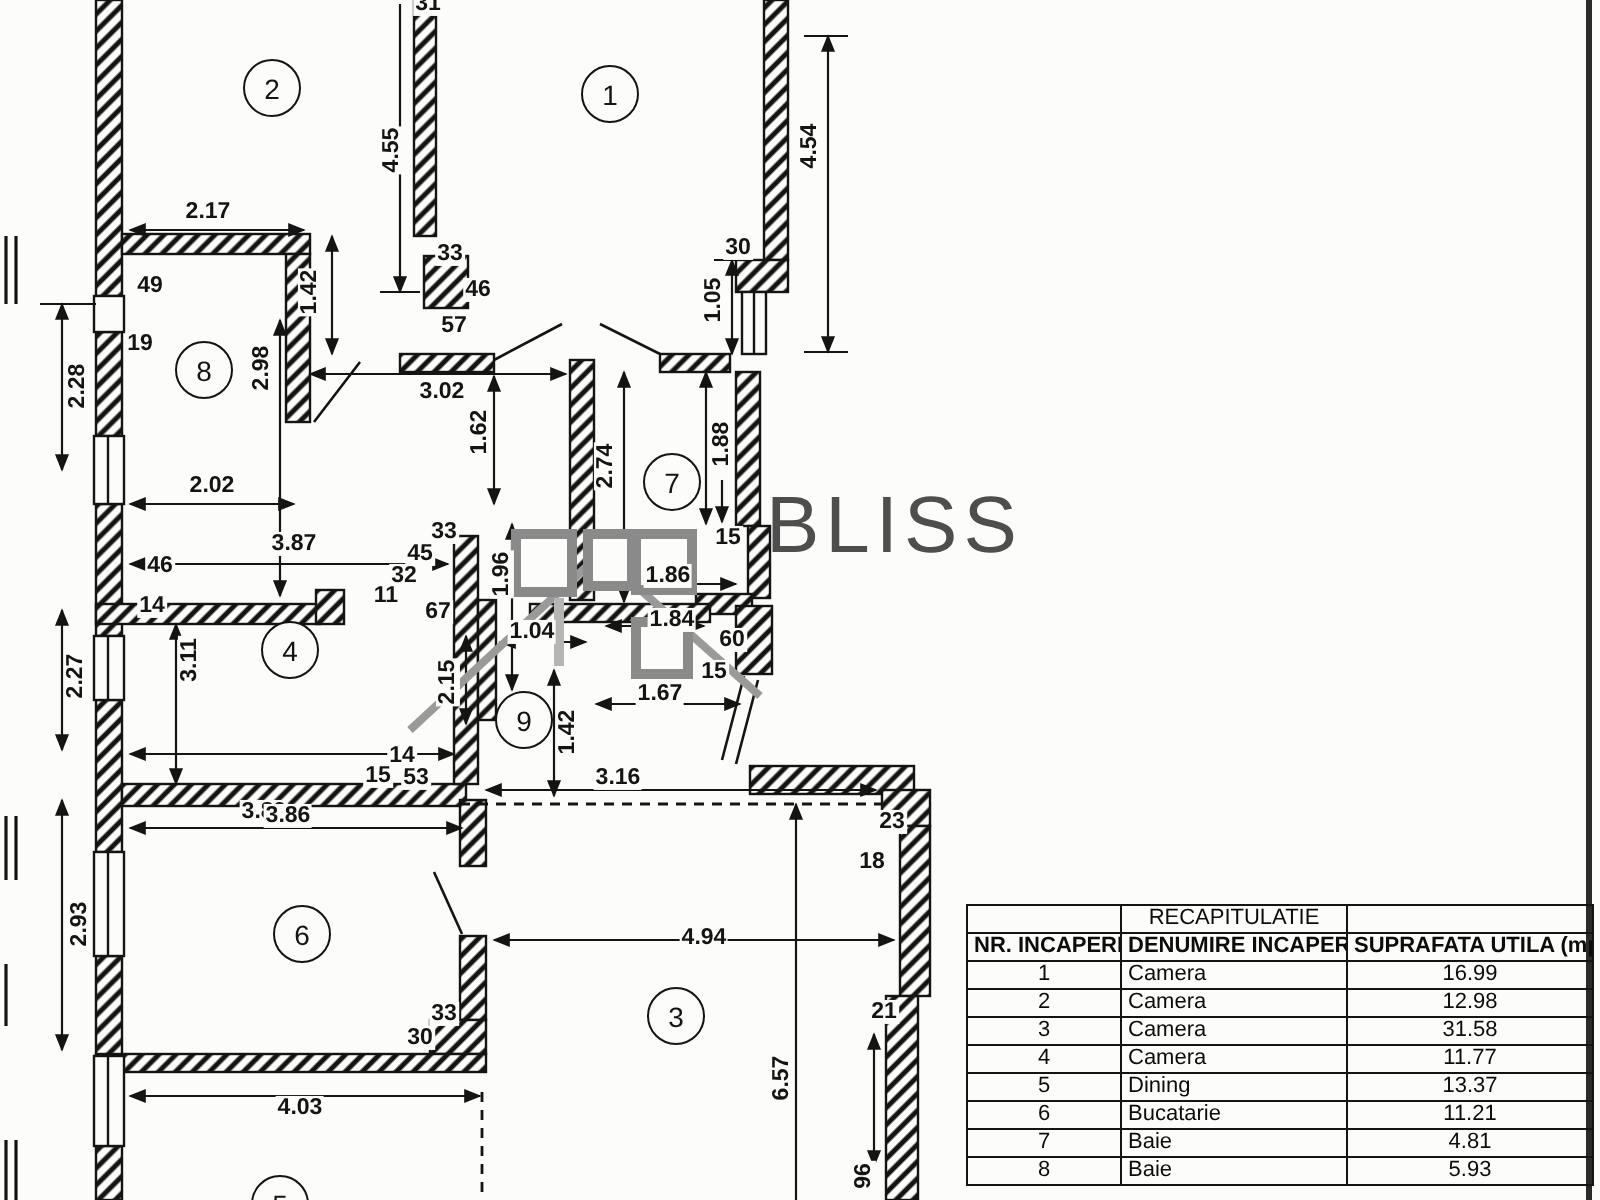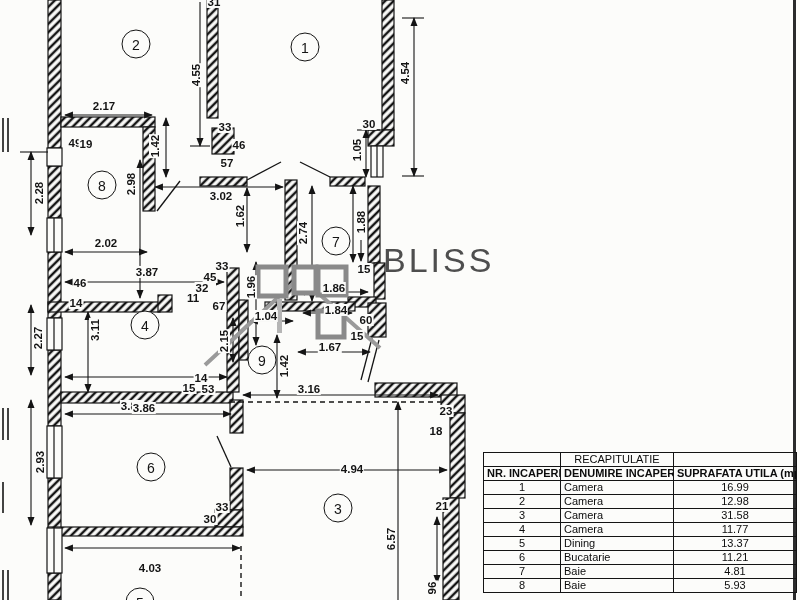--- a/index.html
+++ b/index.html
@@ -8,21 +8,21 @@
   svg{position:absolute;left:0;top:0;}
   
   .dim{position:absolute;transform:translate(-50%,-50%);font-size:11.5px;font-weight:bold;
        color:#141414;background:#fcfcfa;padding:0 1px;white-space:nowrap;line-height:1.05;}
   .dim.rot{transform:translate(-50%,-50%) rotate(-90deg);}
   
   .room{position:absolute;width:27px;height:27px;border:1.6px solid #141414;border-radius:50%;
         background:#fcfcfa;display:flex;align-items:center;justify-content:center;
         font-size:14px;color:#141414;transform:translate(-50%,-50%);}
   
-  .brand1{position:absolute;left:383px;top:243px;font-size:34px;letter-spacing:3px;
+  .brand1{position:absolute;left:383px;top:243px;font-size:40px;letter-spacing:3px;
           color:#4e4e4e;line-height:1;}
   .brand2{position:absolute;left:385px;top:294px;font-size:44px;letter-spacing:1px;
           color:#4e4e4e;line-height:1;}
   
   .recap{position:absolute;left:483px;top:452px;width:308px;border-collapse:collapse;
          table-layout:fixed;font-size:11px;color:#0c0c0c;}
   .recap td,.recap th{border:1.4px solid #141414;height:13px;padding:0 3px;line-height:1;
          overflow:hidden;white-space:nowrap;font-weight:normal;}
   .recap .c1{width:70px;text-align:center;}
   .recap .c2{width:106px;text-align:left;}
@@ -186,21 +186,21 @@
   </svg>
 
   <div class="brand1">BLISS</div>
 
   <div id="label-layer">
       <div class="dim" style="left: 214px; top: 2px;">31</div>
       <div class="dim rot" style="left: 196px; top: 75px;">4.55</div>
       <div class="dim rot" style="left: 405px; top: 73px;">4.54</div>
       <div class="dim" style="left: 104px; top: 106px;">2.17</div>
       <div class="dim" style="left: 75px; top: 143px;">49</div>
-      <div class="dim" style="left: 70px; top: 144px; margin-left: 16px;">19</div>
+      <div class="dim" style="left: 70px; top: 172px;">19</div>
       <div class="dim rot" style="left: 155px; top: 146px;">1.42</div>
       <div class="dim" style="left: 225px; top: 127px;">33</div>
       <div class="dim" style="left: 239px; top: 145px;">46</div>
       <div class="dim" style="left: 227px; top: 163px;">57</div>
       <div class="dim rot" style="left: 131px; top: 184px;">2.98</div>
       <div class="dim" style="left: 369px; top: 124px;">30</div>
       <div class="dim rot" style="left: 357px; top: 150px;">1.05</div>
       <div class="dim rot" style="left: 39px; top: 193px;">2.28</div>
       <div class="dim" style="left: 221px; top: 196px;">3.02</div>
       <div class="dim rot" style="left: 240px; top: 216px;">1.62</div>
@@ -231,21 +231,21 @@
       <div class="dim" style="left: 201px; top: 378px;">14</div>
       <div class="dim" style="left: 189px; top: 388px;">15</div>
       <div class="dim" style="left: 208px; top: 389px;">53</div>
       <div class="dim" style="left: 309px; top: 389px;">3.16</div>
       <div class="dim" style="left: 436px; top: 391px; margin-top: 40px;">18</div>
       <div class="dim" style="left: 446px; top: 411px;">23</div>
       <div class="dim" style="left: 144px; top: 408px;">3.86</div>
       <div class="dim rot" style="left: 40px; top: 462px;">2.93</div>
       <div class="dim" style="left: 222px; top: 507px;">33</div>
       <div class="dim" style="left: 210px; top: 519px;">30</div>
-      <div class="dim" style="left: 150px; top: 568px;">4.03</div>
+      <div class="dim" style="left: 150px; top: 554px;">4.03</div>
       <div class="dim" style="left: 352px; top: 469px;">4.94</div>
       <div class="dim" style="left: 442px; top: 506px;">21</div>
       <div class="dim rot" style="left: 391px; top: 539px;">6.57</div>
       <div class="dim rot" style="left: 432px; top: 588px;">96</div>
     </div>
   <div id="room-layer">
       <div class="room" style="left: 136px; top: 44px;">2</div>
       <div class="room" style="left: 305px; top: 47px;">1</div>
       <div class="room" style="left: 102px; top: 185px;">8</div>
       <div class="room" style="left: 336px; top: 241px;">7</div>

